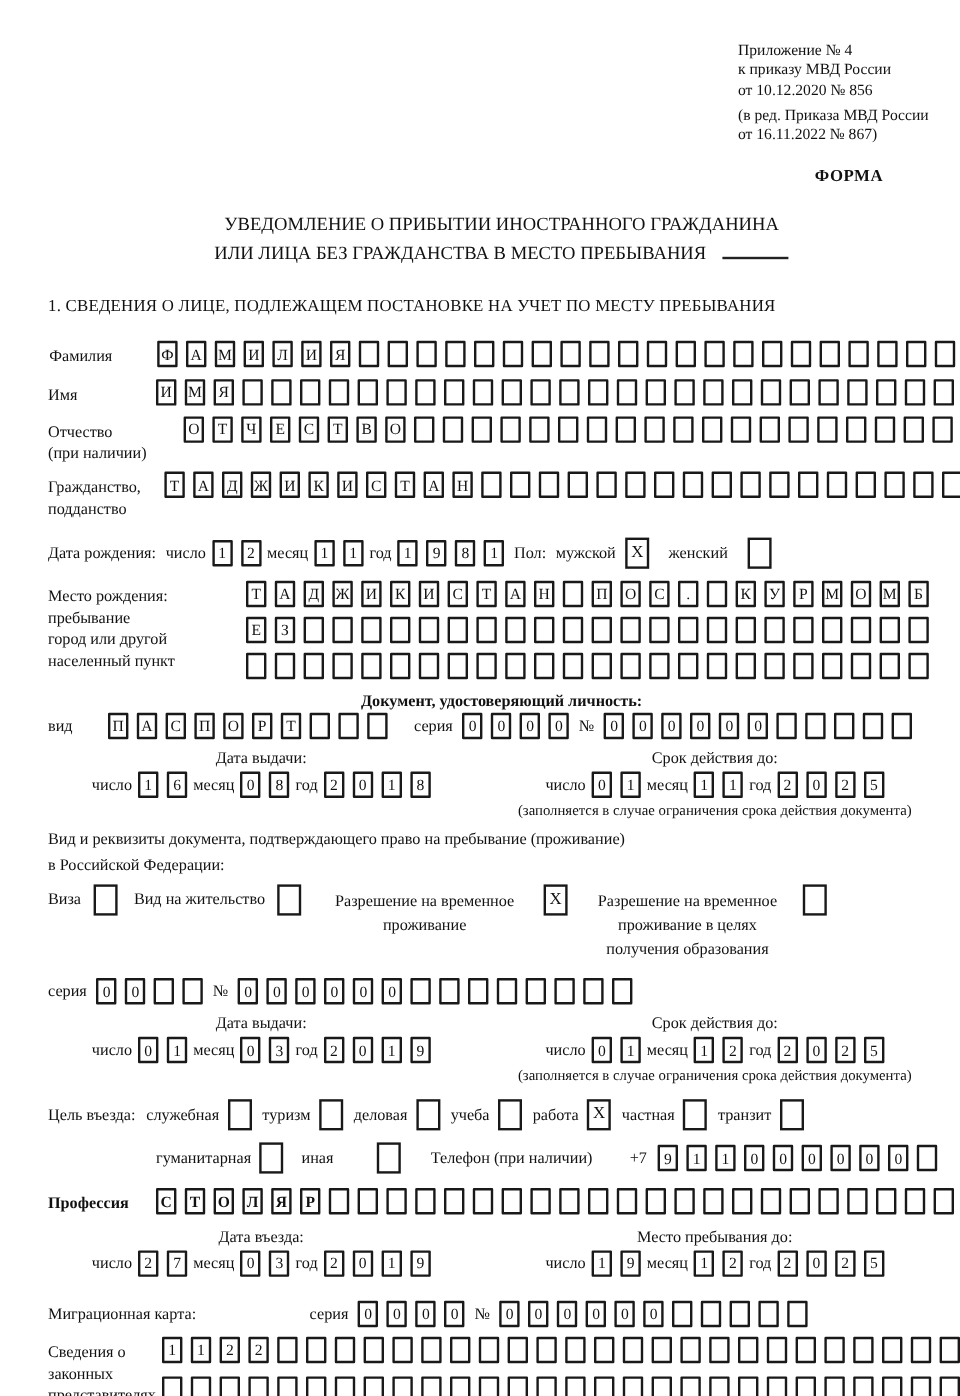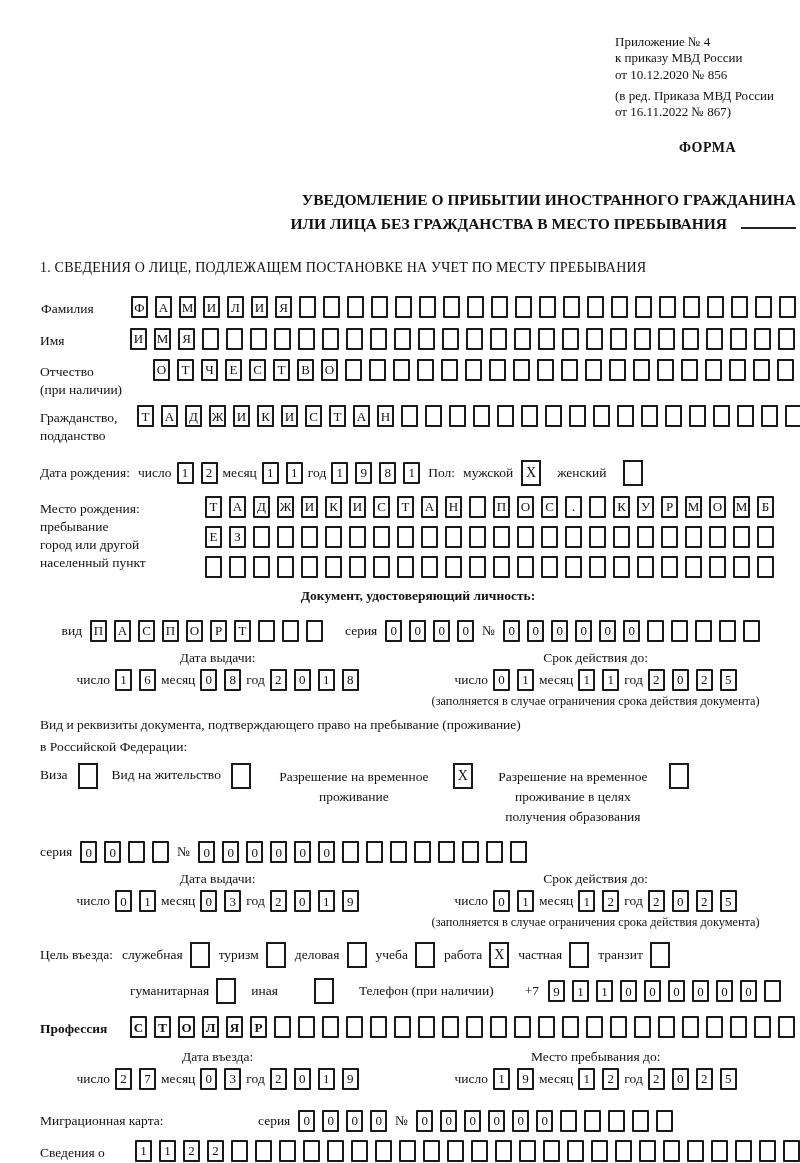--- a/index.html
+++ b/index.html
@@ -5,21 +5,21 @@
   html,body{margin:0;padding:0;background:#fff;}
   body{width:800px;min-height:1163px;font-family:"Liberation Serif","DejaVu Serif",serif;color:#111;}
   .page{box-sizing:border-box;width:800px;min-height:1163px;padding:34px 4px 24px 40px;}
 
   
   .legal{margin-left:575px;width:200px;font-size:13px;line-height:1.25;}
   .legal .amend{margin-top:5px;}
   .forma{margin-top:20px;margin-left:575px;width:185px;text-align:center;font-weight:bold;font-size:14px;letter-spacing:.5px;}
 
   
-  .title{margin-top:32px;text-align:right;font-weight:bold;font-size:15.5px;line-height:1.55;}
+  .title{margin-top:20px;text-align:center;font-weight:normal;font-size:15.5px;line-height:1.55;}
   .title-underline{display:inline-block;width:55px;border-bottom:2.5px solid #222;margin-left:14px;vertical-align:baseline;}
   .sec-heading{margin-top:24px;font-weight:normal;font-size:14px;letter-spacing:.2px;}
 
   
   .row{display:flex;align-items:flex-start;margin-top:9px;font-size:13.5px;}
   .lbl{flex:0 0 auto;padding-top:4px;line-height:1.35;}
   .boxes{display:inline-flex;flex-wrap:nowrap;gap:7px;flex:0 0 auto;}
   .cell{box-sizing:border-box;flex:0 0 auto;width:17px;height:22px;border:2px solid #191919;border-radius:1px;
         display:inline-flex;align-items:center;justify-content:center;font-size:13px;line-height:1;background:#fff;}
   .chk{box-sizing:border-box;display:inline-flex;width:20px;height:26px;border:2px solid #191919;
@@ -334,21 +334,21 @@
           <span class="cell"></span>
           <span class="cell"></span>
           <span class="cell"></span>
           <span class="cell"></span>
         </span>
     </span>
   </div>
 
   <div class="doc-heading">Документ, удостоверяющий личность:</div>
 
-  <div class="inline" style="margin-top:16px;text-align:right;">
+  <div class="inline" style="margin-top:2px;">
     <span style="width:42px;">вид</span>
     <span class="boxes">
         <span class="cell">П</span>
         <span class="cell">А</span>
         <span class="cell">С</span>
         <span class="cell">П</span>
         <span class="cell">О</span>
         <span class="cell">Р</span>
         <span class="cell">Т</span>
         <span class="cell"></span>

